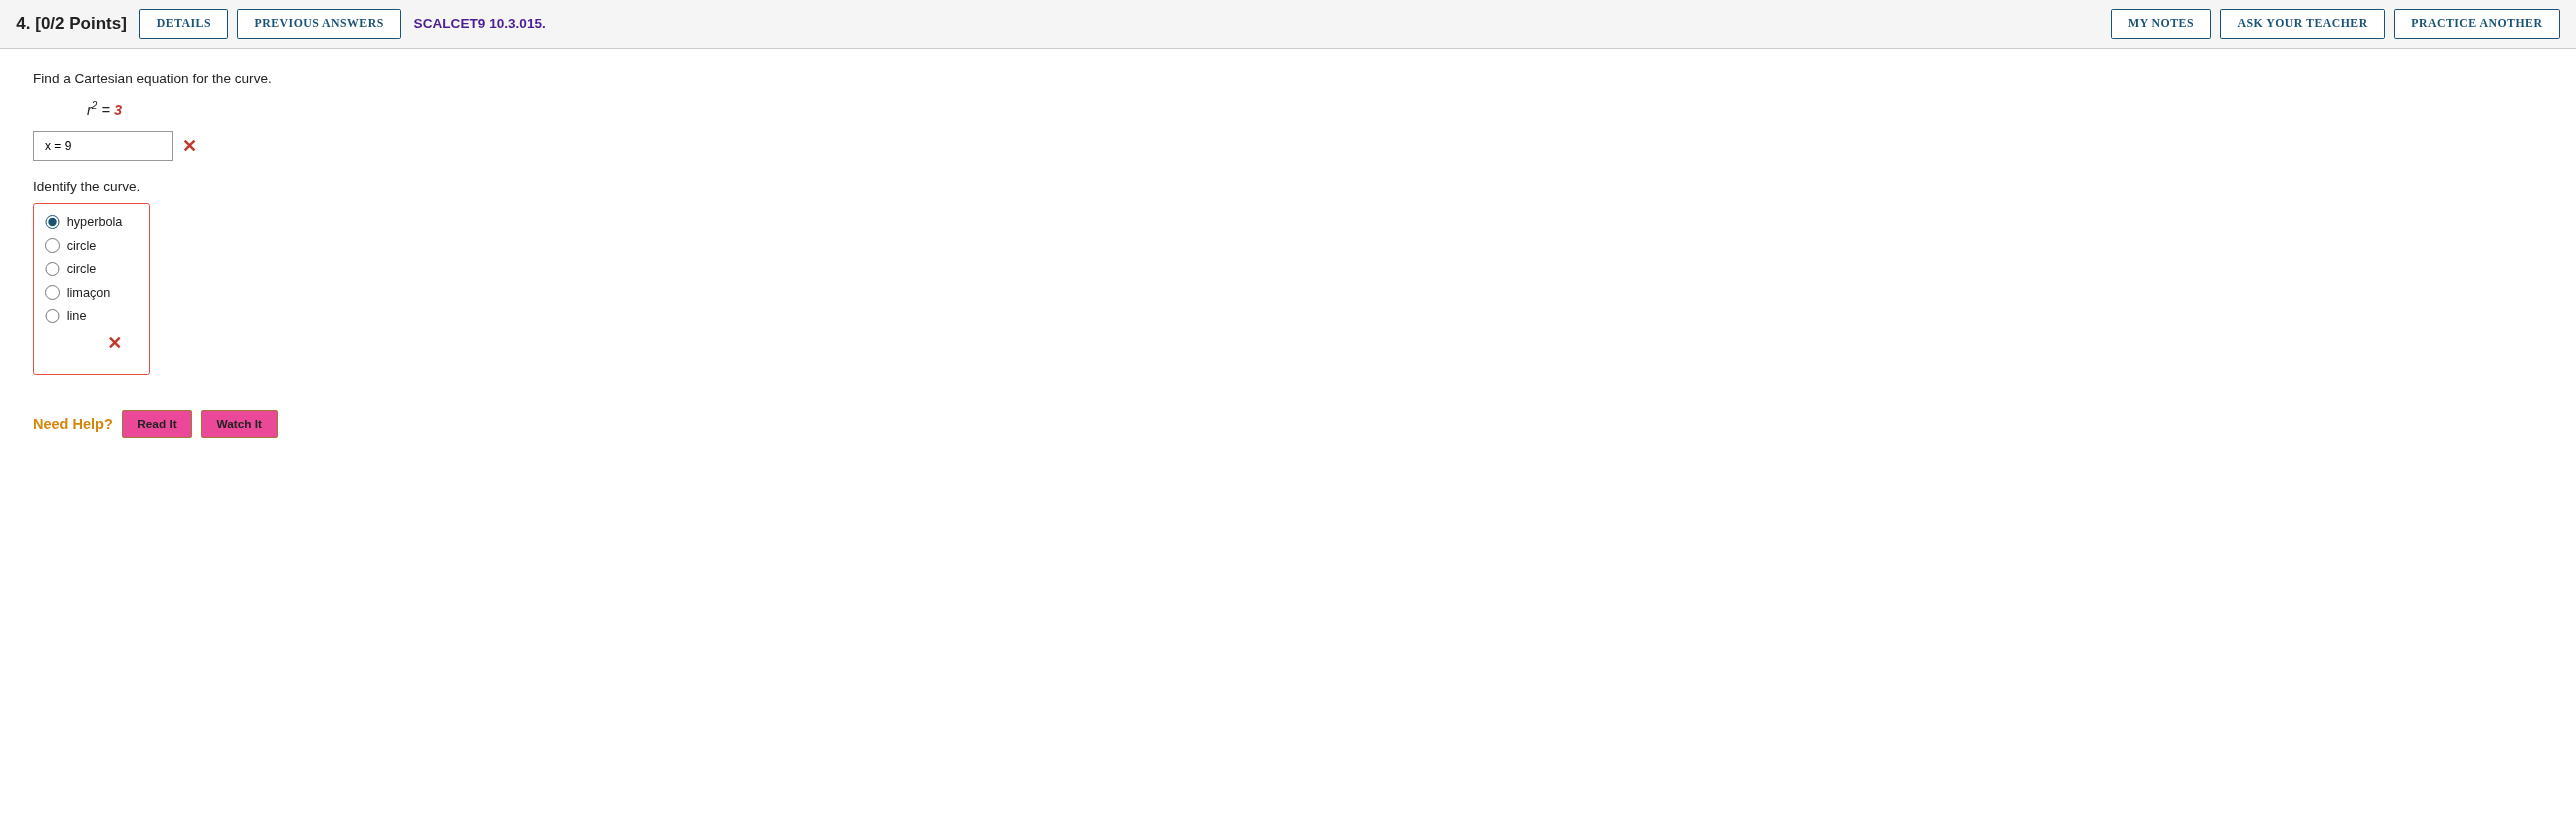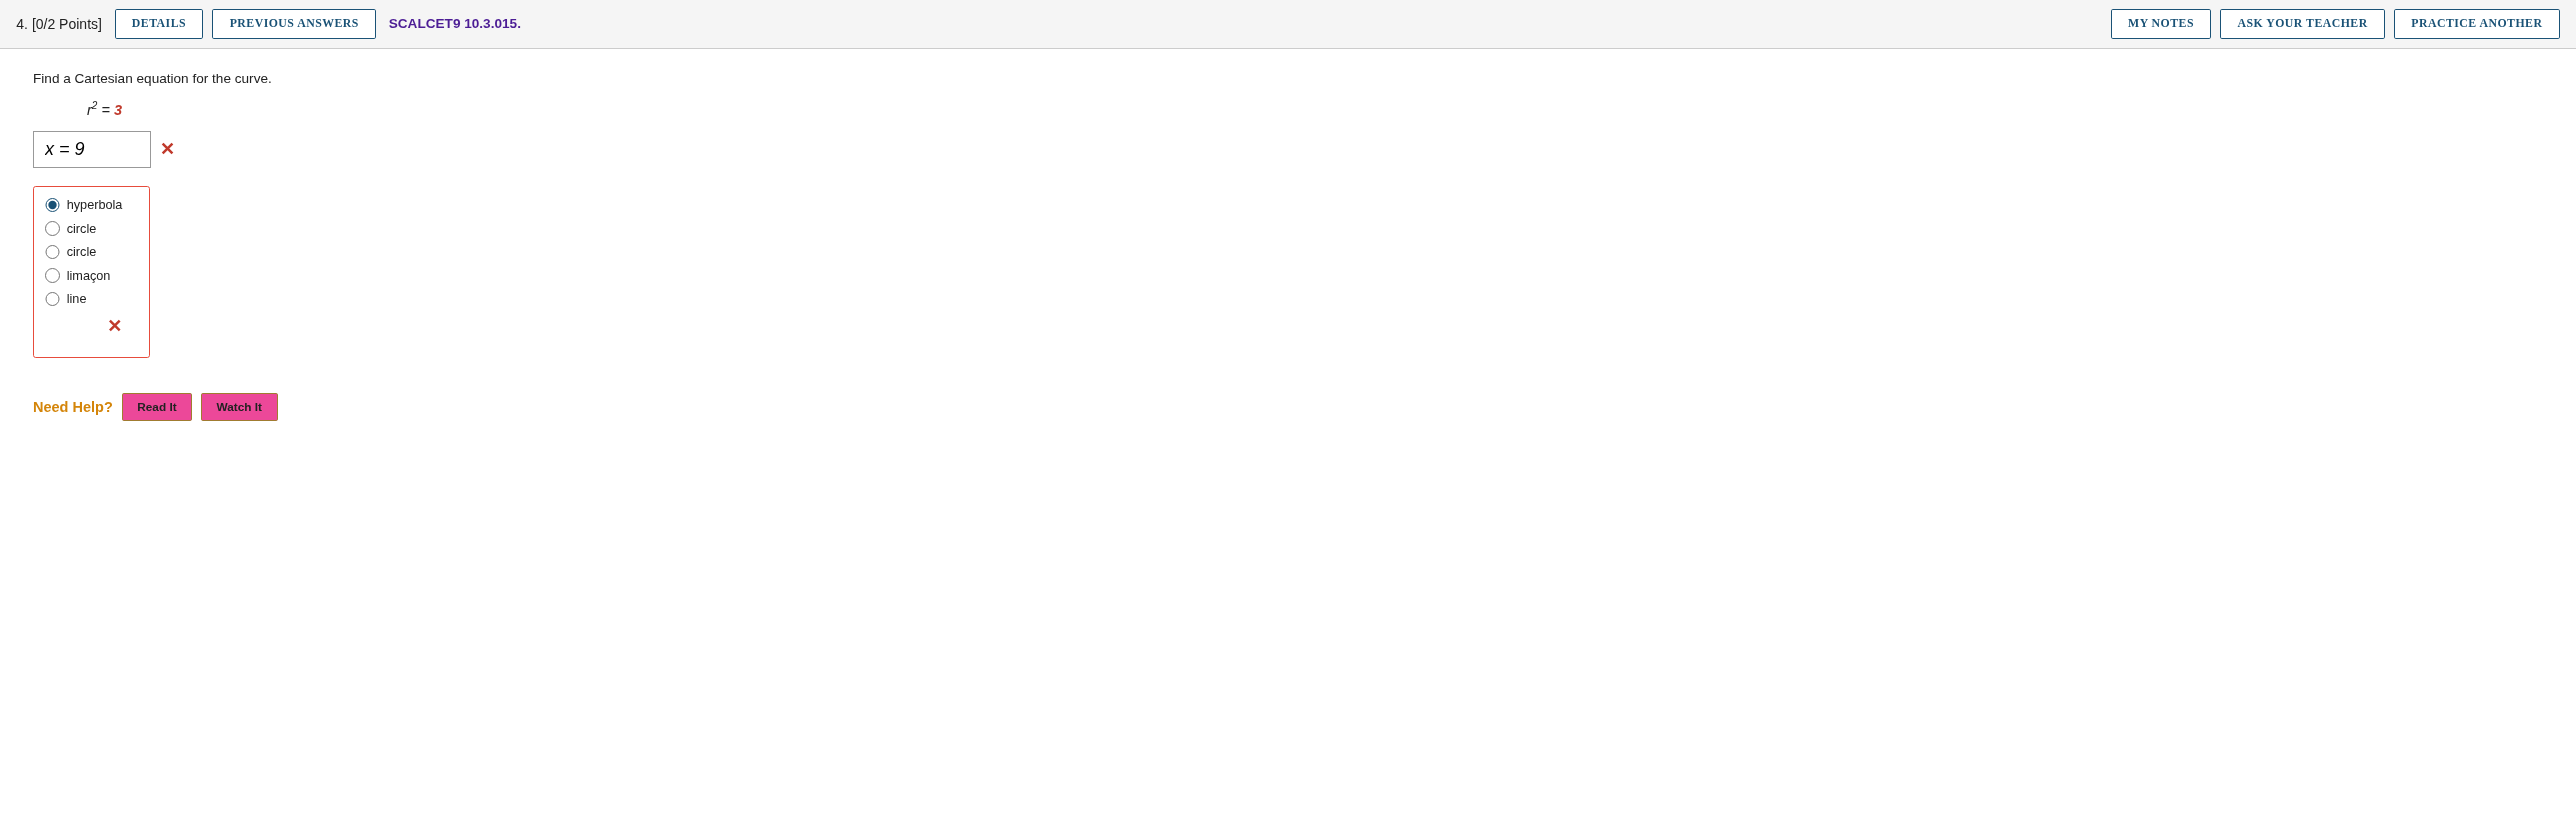--- a/index.html
+++ b/index.html
@@ -19,22 +19,22 @@
       display: flex;
       align-items: center;
       padding: 9px 16.3px;
       border-bottom: 0.9px solid #ccc;
       background: #f5f5f5;
       gap: 9px;
       flex-wrap: wrap;
     }
 
     .question-number {
-      font-weight: normal;
-      font-size: 14px;
+      font-weight: bold;
+      font-size: 17px;
       white-space: nowrap;
       margin-right: 3.6px;
     }
 
     .header-btn {
       border: 1.4px solid #1a5276;
       color: #1a5276;
       background: #fff;
       padding: 6.3px 16.3px;
       font-size: 11.8px;
@@ -86,23 +86,22 @@
     .answer-input-row {
       display: flex;
       align-items: center;
       gap: 9px;
       margin-bottom: 18px;
     }
 
     .answer-input {
       border: 1.4px solid #999;
       padding: 7.2px 11px;
-      font-size: 18px;
-      width: 118px;
-      font-style: italic;
+      font-size: 12px;
+      width: 140px;
     }
 
     .x-mark {
       color: #c0392b;
       font-size: 18px;
       font-weight: bold;
     }
 
     .identify-text {
       font-size: 13.6px;
@@ -196,20 +195,21 @@
     <span><em>r</em><sup>2</sup> = </span><span class="eq-red">3</span>
   </div>
 
   
   <div class="answer-input-row">
     <input class="answer-input" type="text" value="x = 9" style="">
     <span class="x-mark">✕</span>
   </div>
 
   
+  <p class="identify-text">Identify the curve.</p>
 
   
   <div class="radio-group">
     <div class="radio-option">
       <input type="radio" name="curve" value="hyperbola" checked="" style="">
       <label>hyperbola</label>
     </div>
     <div class="radio-option">
       <input type="radio" name="curve" value="circle" style="">
       <label>circle</label>

